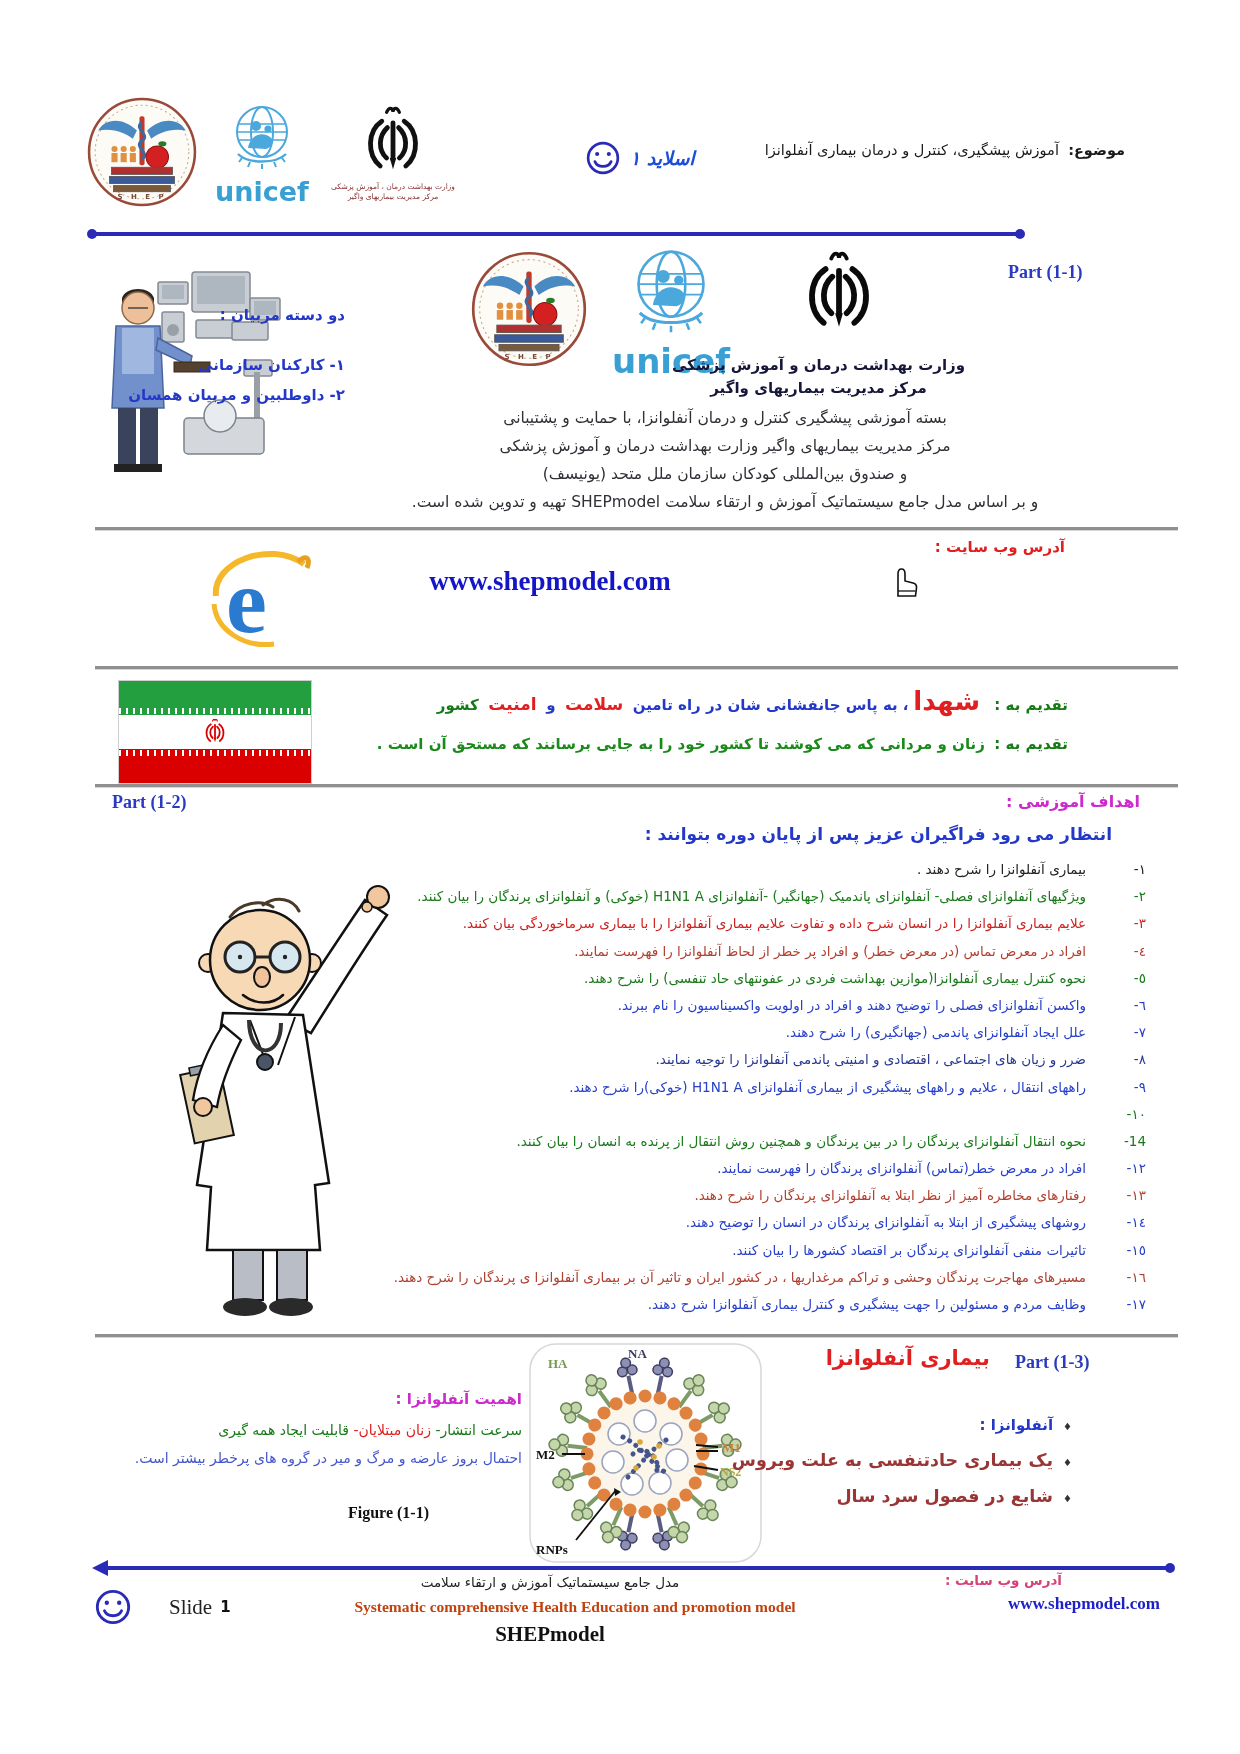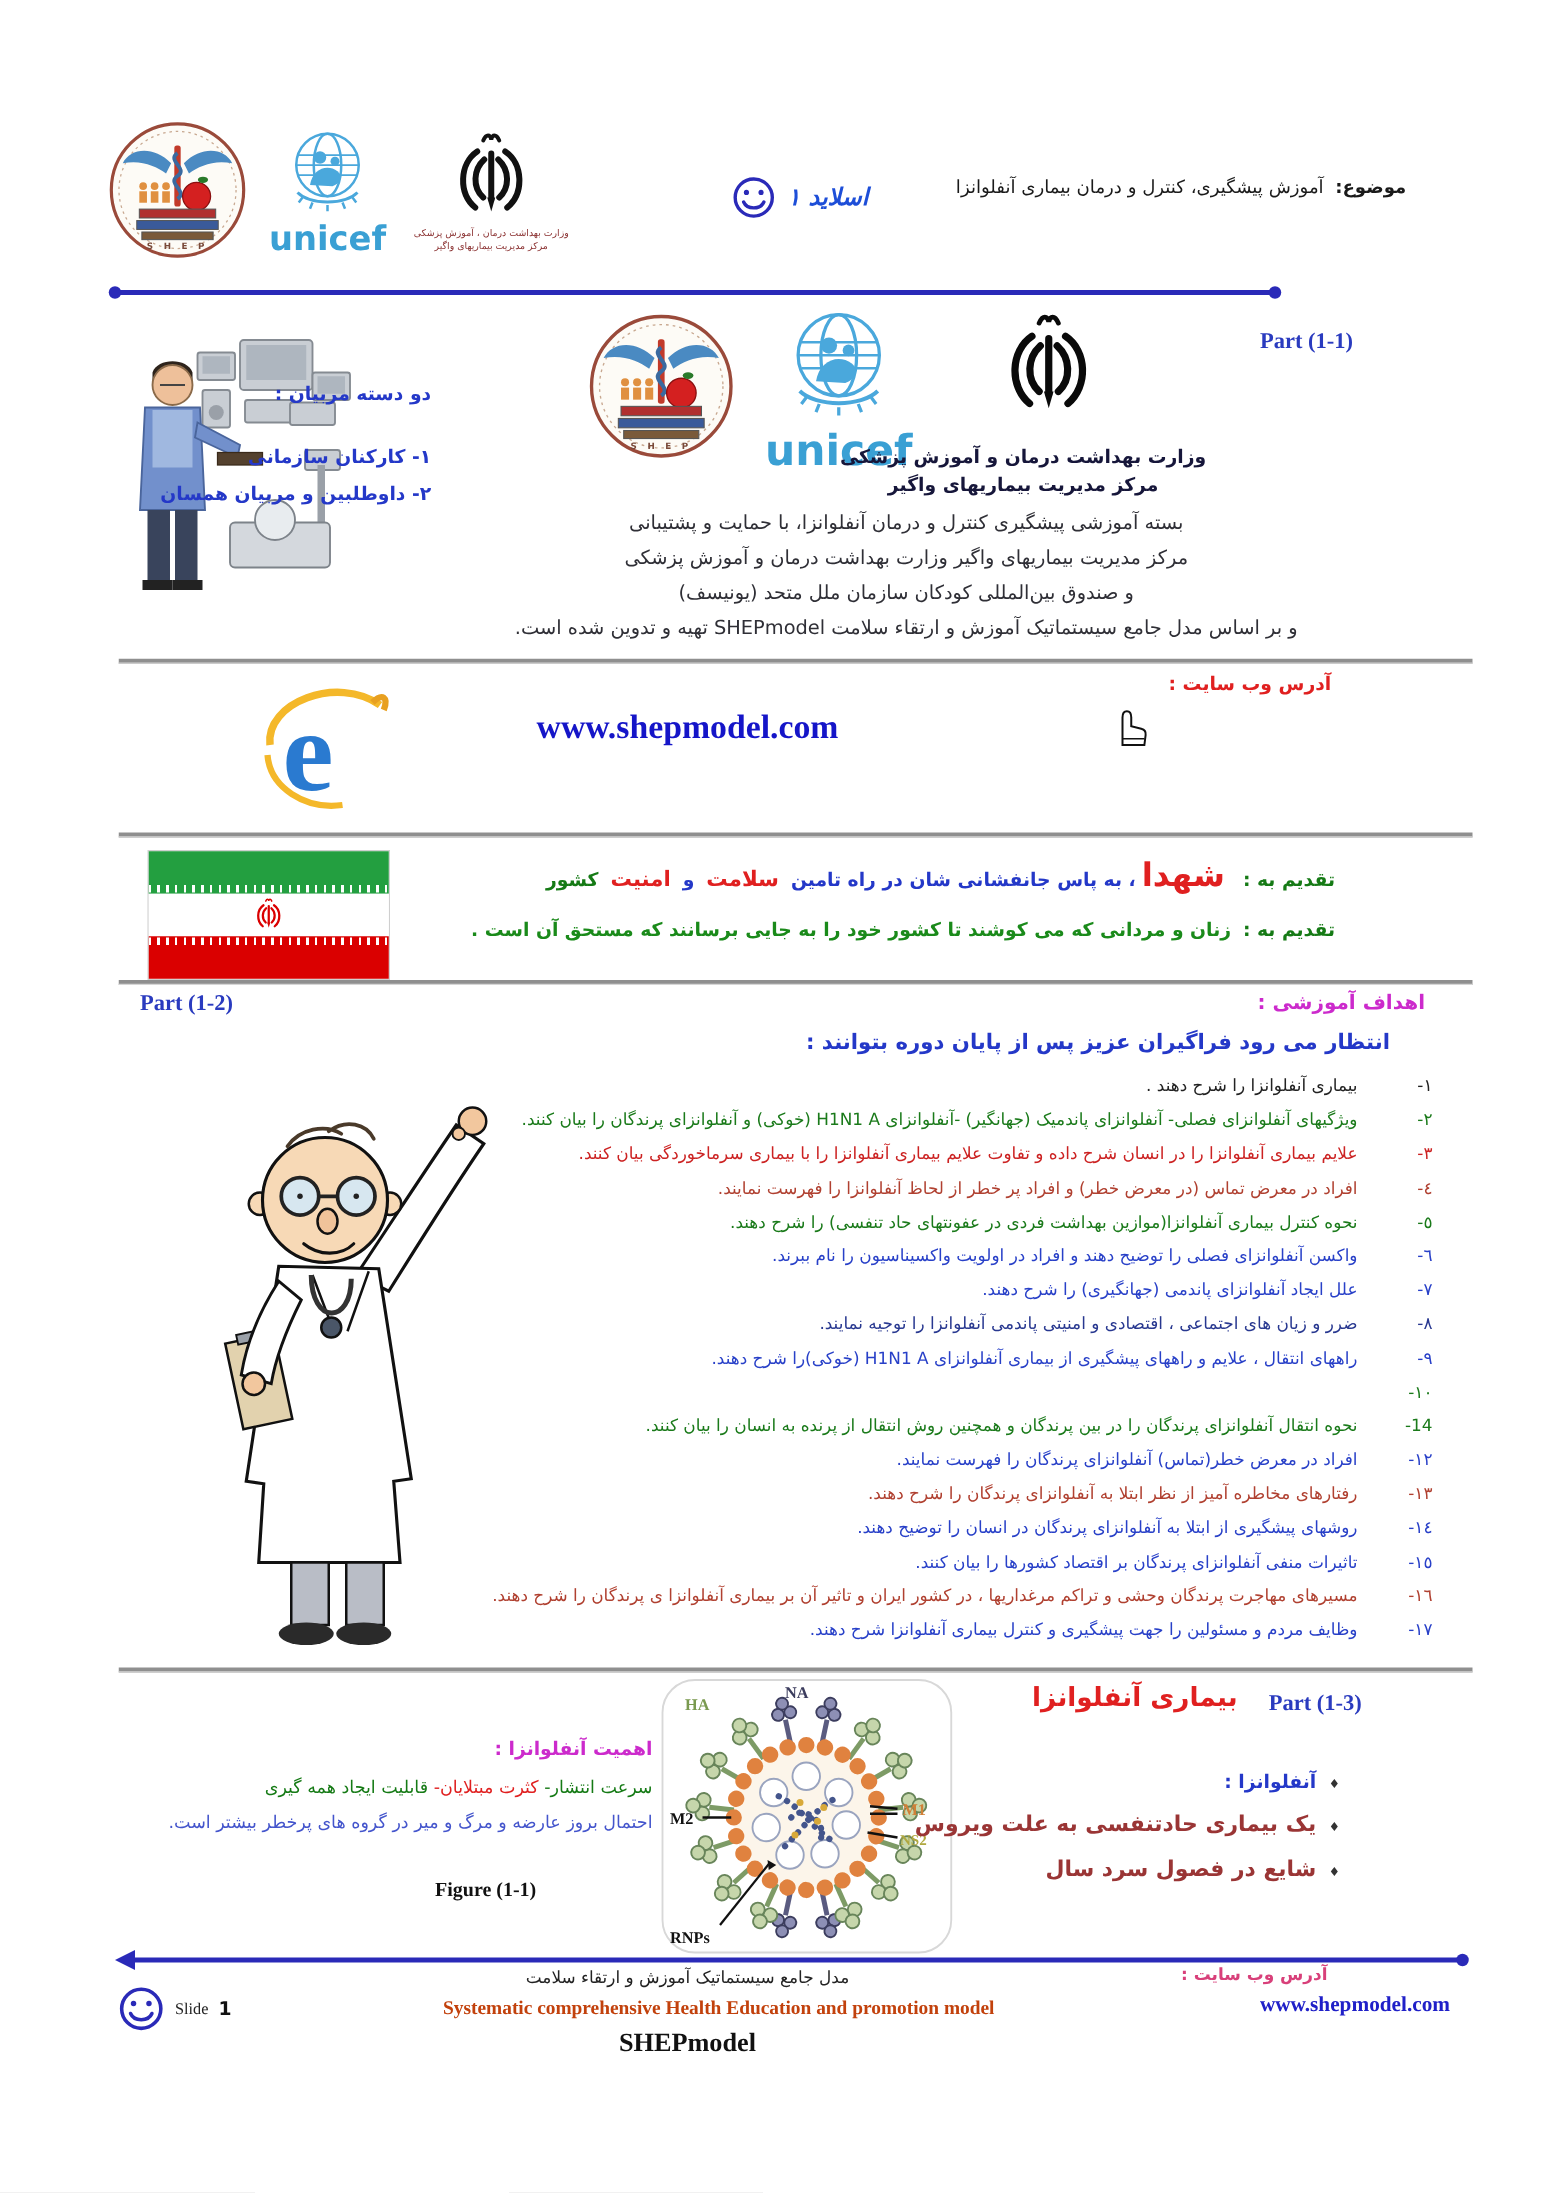--- a/index.html
+++ b/index.html
@@ -415,21 +415,21 @@
     <text x="100" y="16" font-size="13" font-weight="bold" fill="#3c3d5e" font-family="Liberation Serif,serif">NA</text>
     <text x="8" y="117" font-size="13" font-weight="bold" fill="#111" font-family="Liberation Serif,serif">M2</text>
     <text x="194" y="110" font-size="13" font-weight="bold" fill="#d08038" font-family="Liberation Serif,serif">M1</text>
     <text x="192" y="134" font-size="12" font-weight="bold" fill="#b0a840" font-family="Liberation Serif,serif">NS2</text>
     <text x="8" y="212" font-size="13" font-weight="bold" fill="#111" font-family="Liberation Serif,serif">RNPs</text>
   </svg>
 
   <div class="abs rtl b c-mag" style="right:718px;top:1390px;font-size:15px;">اهمیت آنفلوانزا :</div>
   <div class="abs rtl" style="right:718px;top:1422px;font-size:14px;">
     <span class="c-green">سرعت انتشار-</span>
-    <span class="c-red">کثرت مبتلایان-</span>
+    <span class="c-red">زنان مبتلایان-</span>
     <span class="c-green">قابلیت ایجاد همه گیری</span>
   </div>
   <div class="abs rtl" style="right:718px;top:1450px;font-size:14px;color:#4455cc;">احتمال بروز عارضه و مرگ و میر در گروه های پرخطر بیشتر است.</div>
 
   <div class="abs serif b" style="left:348px;top:1504px;font-size:16px;color:#111;">Figure (1-1)</div>
 
   <div class="abs bullet-row" style="right:168px;top:1416px;">
     <span class="bullet-glyph">♦</span>
     <span class="b c-blue" style="font-size:15px;">آنفلوانزا :</span>
   </div>
@@ -447,21 +447,21 @@
     <span class="dotR"></span>
   </div>
 
   <div class="abs rtl" style="left:300px;top:1574px;width:500px;text-align:center;font-size:13.5px;color:#222;">مدل جامع سیستماتیک آموزش و ارتقاء سلامت</div>
   <div class="abs rtl b" style="right:178px;top:1572px;font-size:13.5px;color:#d8407a;">آدرس وب سایت :</div>
 
   <div class="abs" style="left:94px;top:1588px;display:flex;align-items:center;gap:8px;">
     <svg width="38" height="38" style="color:#2a2ab8;">
         <use href="#sym-smiley"></use>
       </svg>
-    <span class="serif" style="font-size:13px;color:#222;">Slide</span>
+    <span class="serif" style="font-size:21px;color:#222;margin-left:29px;">Slide</span>
     <span class="b" style="font-size:15px;color:#111;">1</span>
   </div>
 
   <div class="abs serif b" style="left:250px;top:1598px;width:650px;text-align:center;font-size:15.5px;color:#c2410c;">Systematic comprehensive Health Education and promotion model</div>
   <div class="abs serif b" style="right:80px;top:1594px;font-size:17px;color:#2020c8;">www.shepmodel.com</div>
   <div class="abs serif b" style="left:300px;top:1622px;width:500px;text-align:center;font-size:21px;color:#111;">SHEPmodel</div>
 
 </div>
 
 </body></html>

